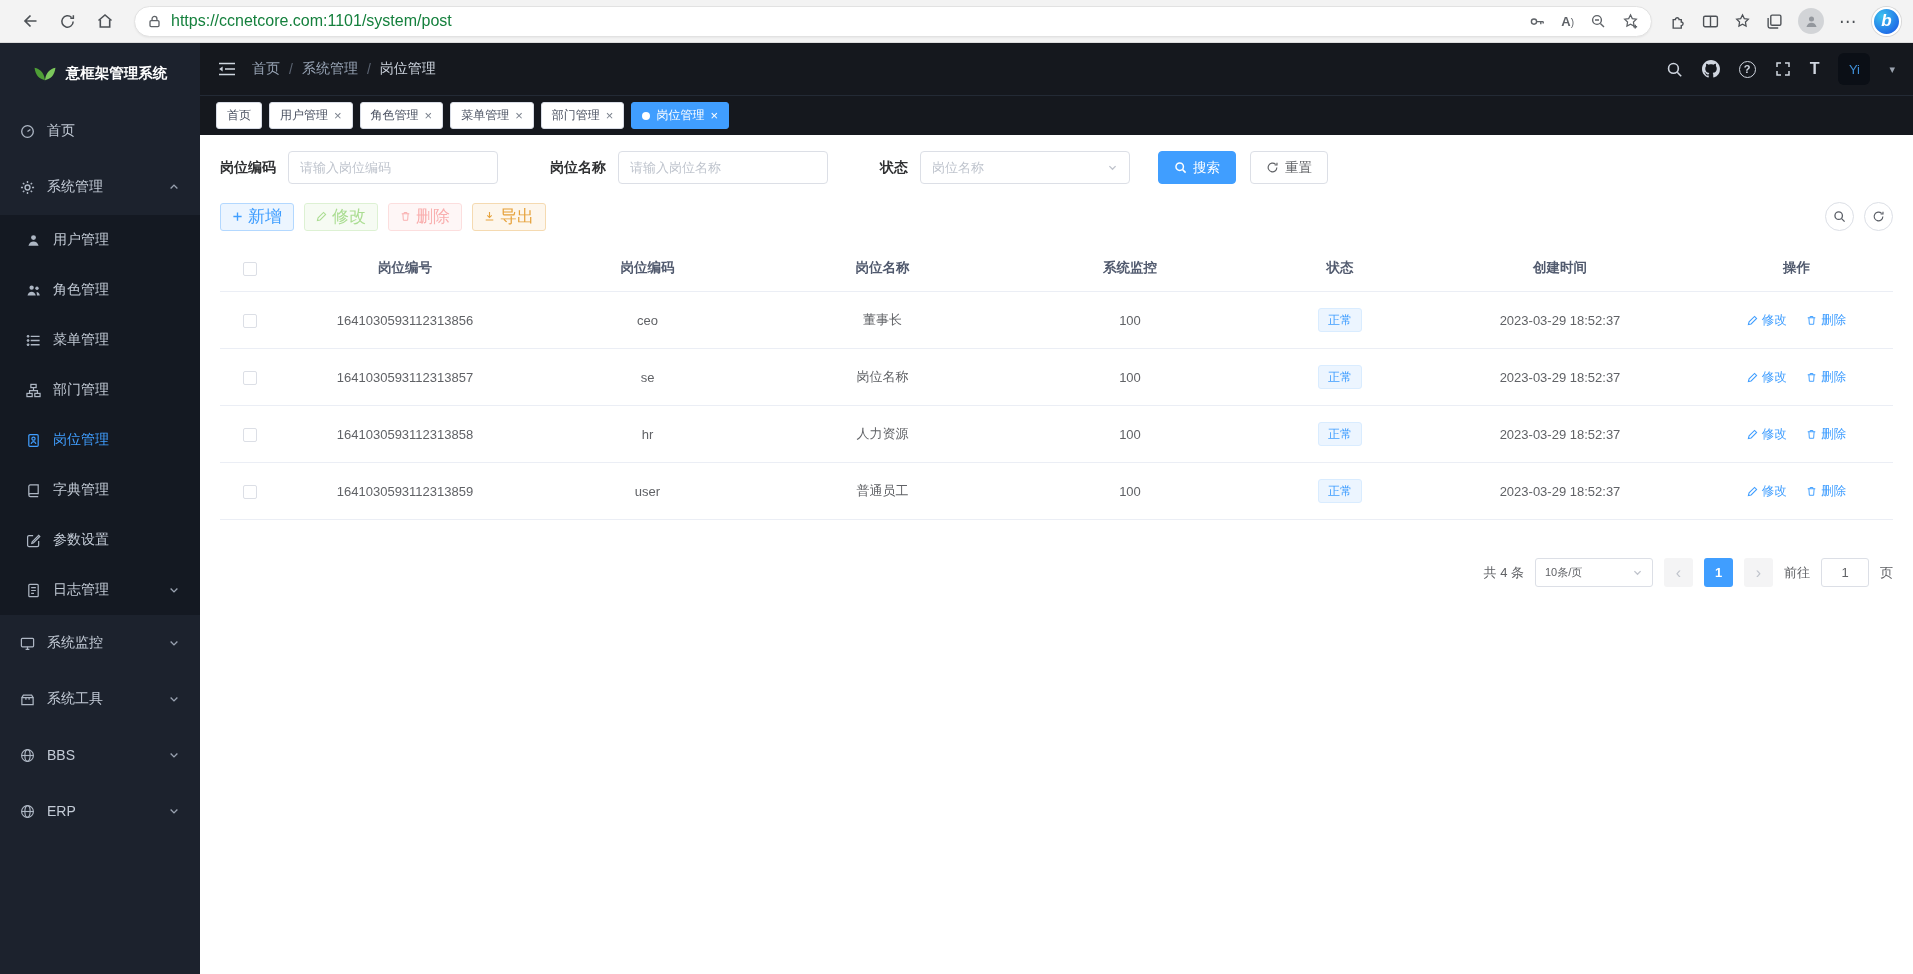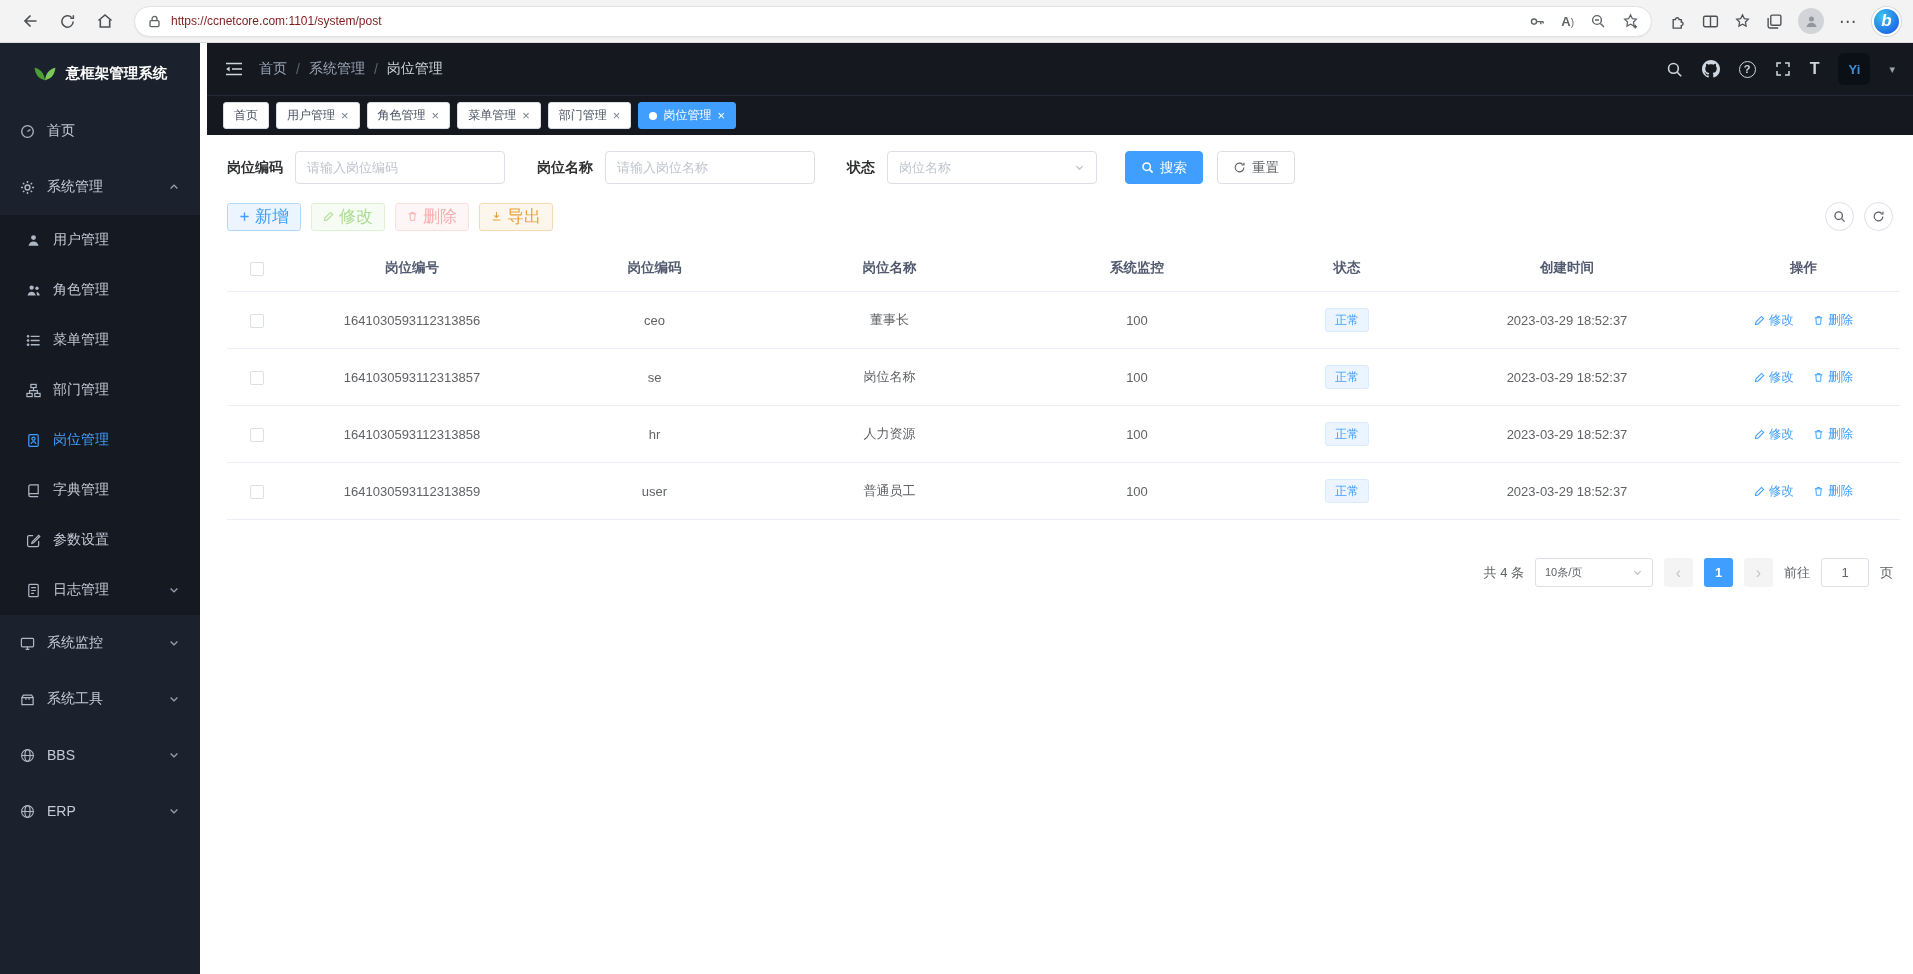--- a/index.html
+++ b/index.html
@@ -4,31 +4,31 @@
 <style>
   * { margin:0; padding:0; box-sizing:border-box; }
   html,body { width:1913px; height:974px; overflow:hidden; }
   body { font-family:"Liberation Sans","DejaVu Sans",sans-serif; background:#fff; color:#333; }
   svg { display:block; }
 
   
   .browser { height:43px; background:#f3f3f3; border-bottom:1px solid #dcdcdc; display:flex; align-items:center; padding:0 12px; gap:4px; }
   .bicon { width:34px; height:34px; border-radius:6px; display:flex; align-items:center; justify-content:center; color:#4d5156; flex-shrink:0; cursor:pointer; }
   .urlbar { flex:1; height:31px; background:#ffffff; border:1px solid #e2e2e2; border-radius:16px; display:flex; align-items:center; padding:0 12px; margin:0 8px; box-shadow:0 1px 2px rgba(0,0,0,.05); min-width:0; }
-  .url-text { flex:1; font-size:12px; color:#7f1d1d; margin-left:9px; white-space:nowrap; overflow:hidden; }
+  .url-text { flex:1; font-size:16px; color:#15803d; margin-left:9px; white-space:nowrap; overflow:hidden; }
   .pill-icons { display:flex; align-items:center; gap:16px; color:#5f6368; }
   .ra { font-size:13px; font-weight:bold; color:#5f6368; }
   .ra small { font-size:10px; font-weight:normal; }
   .right-icons { display:flex; align-items:center; gap:15px; color:#4d5156; margin-left:6px; flex-shrink:0; }
   .avatar-browser { width:26px; height:26px; border-radius:50%; background:#d2d4d7; display:flex; align-items:center; justify-content:center; color:#93979d; }
   .dots { font-size:17px; letter-spacing:1px; color:#4d5156; }
   .bing { width:29px; height:29px; border-radius:50%; background:radial-gradient(circle at 32% 28%, #3bc1ee, #1550e5); color:#fff; font-weight:bold; font-size:17px; font-style:italic; display:flex; align-items:center; justify-content:center; border:2px solid #fff; box-shadow:0 0 0 1px #d8d8d8; }
 
   
-  .app { display:flex; height:931px;gap:7px; }
+  .app { display:flex; height:931px; }
 
   
   .sidebar { width:200px; flex-shrink:0; background:#1c222d; color:#c3cbd6; overflow:hidden; }
   .logo { height:60px; display:flex; align-items:center; justify-content:center; gap:9px; color:#fff; font-weight:bold; font-size:14.5px; }
   .menu-item { height:56px; display:flex; align-items:center; gap:12px; padding:0 20px; font-size:14px; cursor:pointer; }
   .menu-item .mi-label { flex:0 0 auto; }
   .menu-item .chev { margin-left:auto; color:#99a2b0; }
   .menu-item .mi-icon { color:#aeb7c4; flex-shrink:0; }
   .submenu { background:#141922; }
   .submenu .menu-item { height:50px; padding-left:26px; }
@@ -39,36 +39,36 @@
   .navbar { height:52px; background:#15181e; display:flex; align-items:center; padding:0 18px; gap:16px; }
   .hamburger { color:#cfd6e0; cursor:pointer; }
   .breadcrumb { display:flex; align-items:center; gap:9px; font-size:14px; }
   .crumb { color:#97a3b4; cursor:pointer; }
   .crumb.current { color:#cdd4de; cursor:default; }
   .sep { color:#5b6472; }
   .nav-right { margin-left:auto; display:flex; align-items:center; gap:19px; color:#d0d6e0; }
   .nav-ic { cursor:pointer; display:flex; align-items:center; justify-content:center; }
   .qcircle { width:17px; height:17px; border:1.5px solid #d0d6e0; border-radius:50%; font-size:11px; font-weight:bold; display:flex; align-items:center; justify-content:center; }
   .fontsize-ic { font-size:16px; font-weight:bold; }
-  .avatar-app { width:32px; height:32px; border-radius:6px; background:#0b0f16; color:#3f8fd8; font-weight:bold; font-size:13px; display:flex; align-items:center; justify-content:center; cursor:pointer; }
+  .avatar-app { width:32px; height:32px; border-radius:6px; background:#0b0f16; color:#3f8fd8; font-weight:normal; font-size:13px; display:flex; align-items:center; justify-content:center; cursor:pointer; }
   .caret { color:#9aa2ae; font-size:11px; cursor:pointer; }
 
   .tagsbar { height:40px; background:#15181e; border-top:1px solid #232a35; display:flex; align-items:center; padding:0 16px; gap:7px; }
   .tag { height:27px; display:flex; align-items:center; gap:6px; padding:0 10px; background:#fff; border:1px solid #d8dce5; color:#495060; font-size:12px; border-radius:3px; cursor:pointer; white-space:nowrap; }
   .tag .x { color:#7a818c; font-size:13px; line-height:1; cursor:pointer; }
   .tag.active { background:#409eff; border-color:#409eff; color:#fff; }
   .tag.active .x { color:#fff; }
   .dot { width:8px; height:8px; border-radius:50%; background:#fff; }
 
   
   .content { flex:1; background:#fff; padding:16px 20px 20px 20px; overflow:hidden; }
 
   .sform { display:flex; align-items:center; font-size:14px; }
   .lab { font-weight:bold; color:#303133; margin-right:12px; white-space:nowrap; }
-  .inputbox { width:210px; height:33px; border:1px solid #dcdfe6; border-radius:4px; background:#fff; display:flex; align-items:center; padding:0 11px; margin-right:32px; }
+  .inputbox { width:210px; height:33px; border:1px solid #dcdfe6; border-radius:4px; background:#fff; display:flex; align-items:center; padding:0 11px; margin-right:52px; }
   .inputbox input { border:none; outline:none; width:100%; font:inherit; font-size:13px; color:#333; background:transparent; }
   .inputbox input::placeholder { color:#bfc4cd; }
   .selectbox { width:210px; height:33px; border:1px solid #dcdfe6; border-radius:4px; background:#fff; display:flex; align-items:center; justify-content:space-between; padding:0 11px; margin-right:28px; color:#bfc4cd; font-size:13px; cursor:pointer; }
   .selchev { color:#c0c4cc; }
   .btn-search { height:33px; background:#409eff; color:#fff; border:1px solid #409eff; border-radius:4px; padding:0 15px; font-size:13.5px; display:flex; align-items:center; gap:6px; cursor:pointer; margin-right:14px; }
   .btn-reset { height:33px; background:#fff; color:#606266; border:1px solid #dcdfe6; border-radius:4px; padding:0 15px; font-size:13.5px; display:flex; align-items:center; gap:6px; cursor:pointer; }
 
   .toolbar { display:flex; align-items:center; margin-top:18px; }
   .mbtn { height:28px; padding:0 11px; border-radius:3px; border:1px solid; font-size:17px; display:flex; align-items:center; gap:5px; margin-right:10px; cursor:pointer; }
   .mbtn.add { color:#409eff; background:#ecf5ff; border-color:#b3d8ff; }

